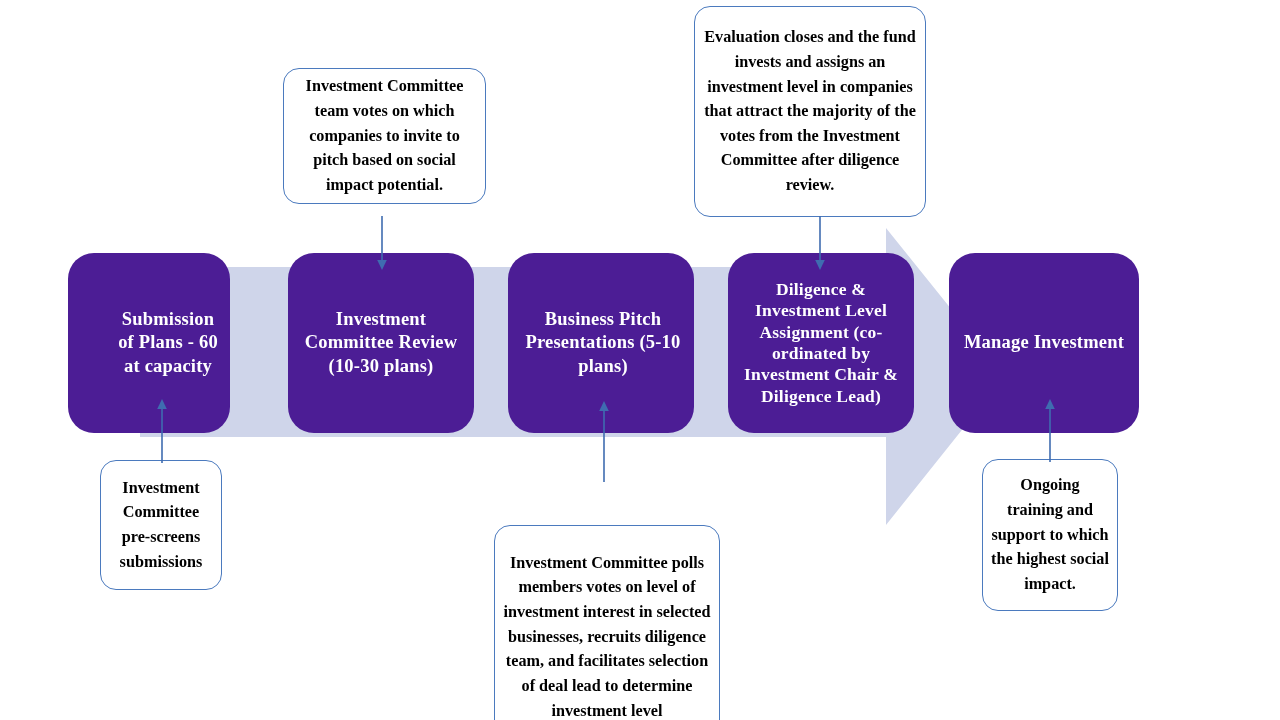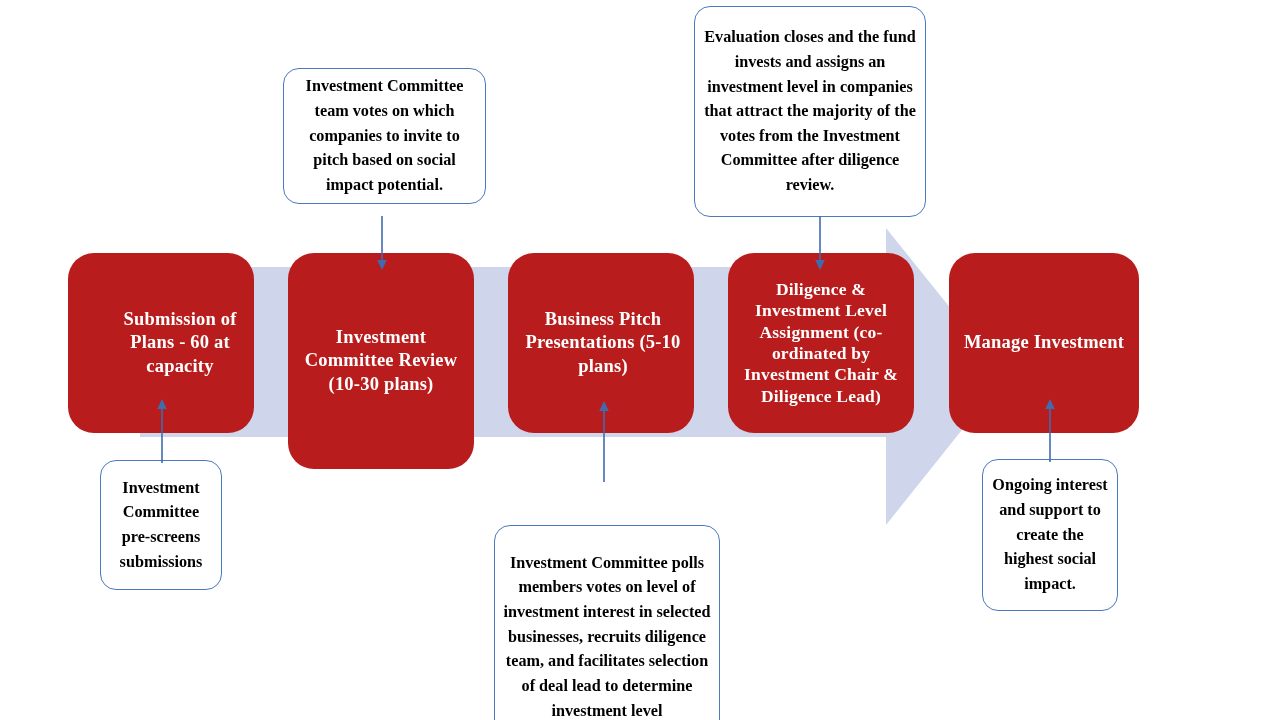--- a/index.html
+++ b/index.html
@@ -22,21 +22,21 @@
     position: absolute;
     left: 0;
     top: 0;
     width: 1280px;
     height: 720px;
     pointer-events: none;
   }
   
   .proc-box {
     position: absolute;
-    background: #b91c1c;
+    background: #4c1d95;
     border-radius: 26px;
     display: flex;
     align-items: center;
     justify-content: center;
     text-align: center;
     box-sizing: border-box;
     padding: 4px 10px;
   }
   .proc-label {
     color: #ffffff;
@@ -79,25 +79,25 @@
 </style>
 </head>
 <body>
 
 <div id="canvas">
 
   <svg id="band-svg" viewBox="0 0 1280 720" xmlns="http://www.w3.org/2000/svg">
     <polygon points="140,267 886,267 886,228 1005,376 886,525 886,437 140,437" fill="#CFD5EA"></polygon>
   </svg>
 
-  <div class="proc-box" style="left:68px; top:253px; width:186px; height:180px;padding-left:48px;">
+  <div class="proc-box" style="left:68px; top:253px; width:162px; height:180px;padding-left:48px;">
     <div class="proc-label">Submission  of Plans - 60 at capacity</div>
   </div>
 
-  <div class="proc-box" style="left:288px; top:253px; width:186px; height:216px;">
+  <div class="proc-box" style="left:288px; top:253px; width:186px; height:180px;">
     <div class="proc-label">Investment Committee Review (10-30 plans)</div>
   </div>
 
   <div class="proc-box" style="left:508px; top:253px; width:186px; height:180px;padding-left:14px;">
     <div class="proc-label">Business  Pitch Presentations (5-10 plans)</div>
   </div>
 
   <div class="proc-box" style="left:728px; top:253px; width:186px; height:180px;">
     <div class="proc-label small">Diligence &amp; Investment  Level Assignment (co-ordinated  by Investment Chair  &amp; Diligence Lead)</div>
   </div>
@@ -116,21 +116,21 @@
 
   <div class="callout" style="left:100px; top:460px; width:122px; height:130px;align-items:center;">
     <div class="callout-text">Investment Committee pre-screens submissions</div>
   </div>
 
   <div class="callout" style="left:494px; top:477px; width:226px; height:224px;margin-top:48px;">
     <div class="callout-text">Investment Committee polls members votes on level of investment interest in selected businesses, recruits diligence team, and facilitates selection of deal lead to determine investment level</div>
   </div>
 
   <div class="callout" style="left:982px; top:459px; width:136px; height:152px;">
-    <div class="callout-text">Ongoing interest and support to create the highest social impact.</div>
+    <div class="callout-text">Ongoing training and support to which the highest social impact.</div>
   </div>
 
   <svg class="connector" style="left:152px; top:398px; width:20px; height:65px;" viewBox="0 0 20 65" xmlns="http://www.w3.org/2000/svg">
     <line x1="10" y1="65" x2="10" y2="8" stroke="#3F6CB0" stroke-width="1.6"></line>
     <polygon points="10,1 5.2,11 14.8,11" fill="#3F6CB0"></polygon>
   </svg>
 
   <svg class="connector" style="left:372px; top:216px; width:20px; height:55px;" viewBox="0 0 20 55" xmlns="http://www.w3.org/2000/svg">
     <line x1="10" y1="0" x2="10" y2="47" stroke="#3F6CB0" stroke-width="1.6"></line>
     <polygon points="10,54 5.2,44 14.8,44" fill="#3F6CB0"></polygon>

